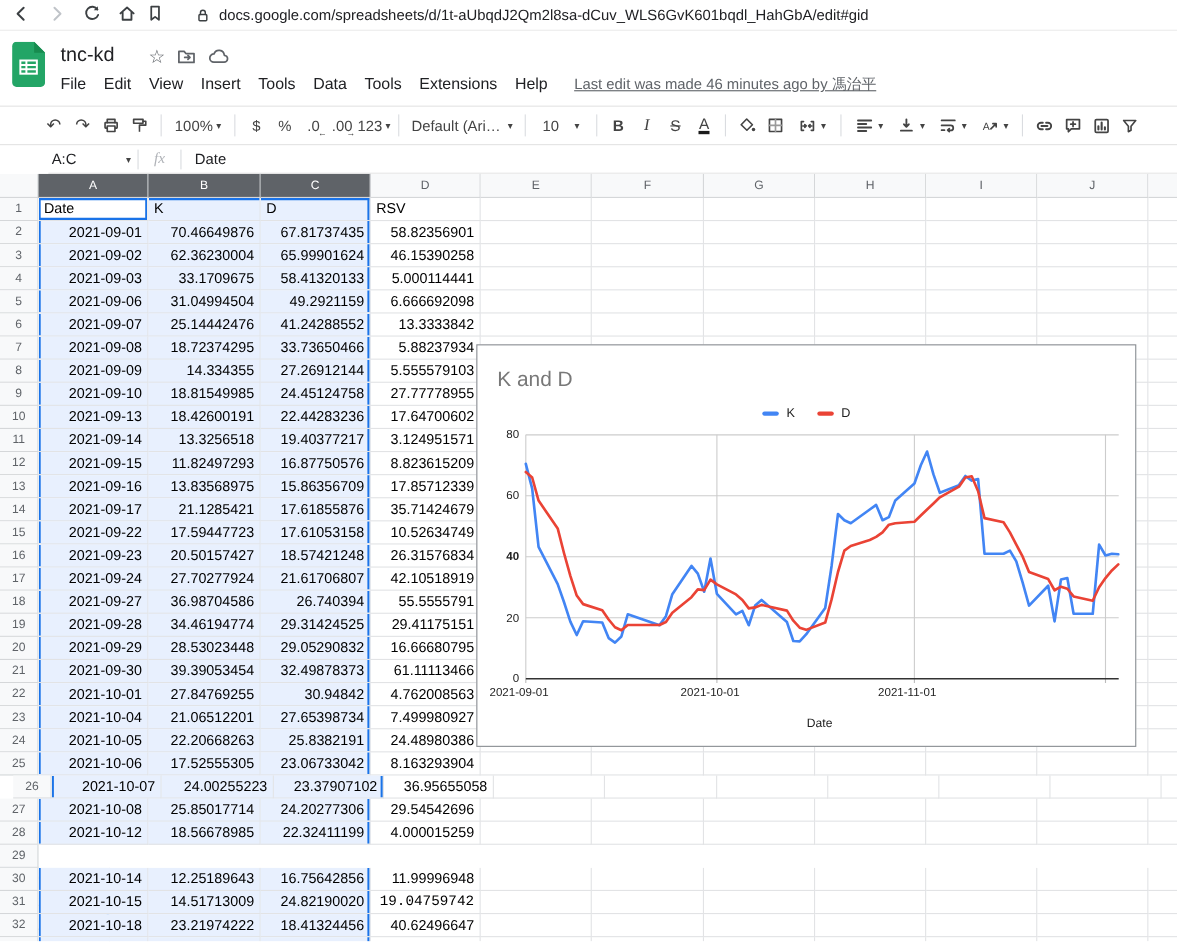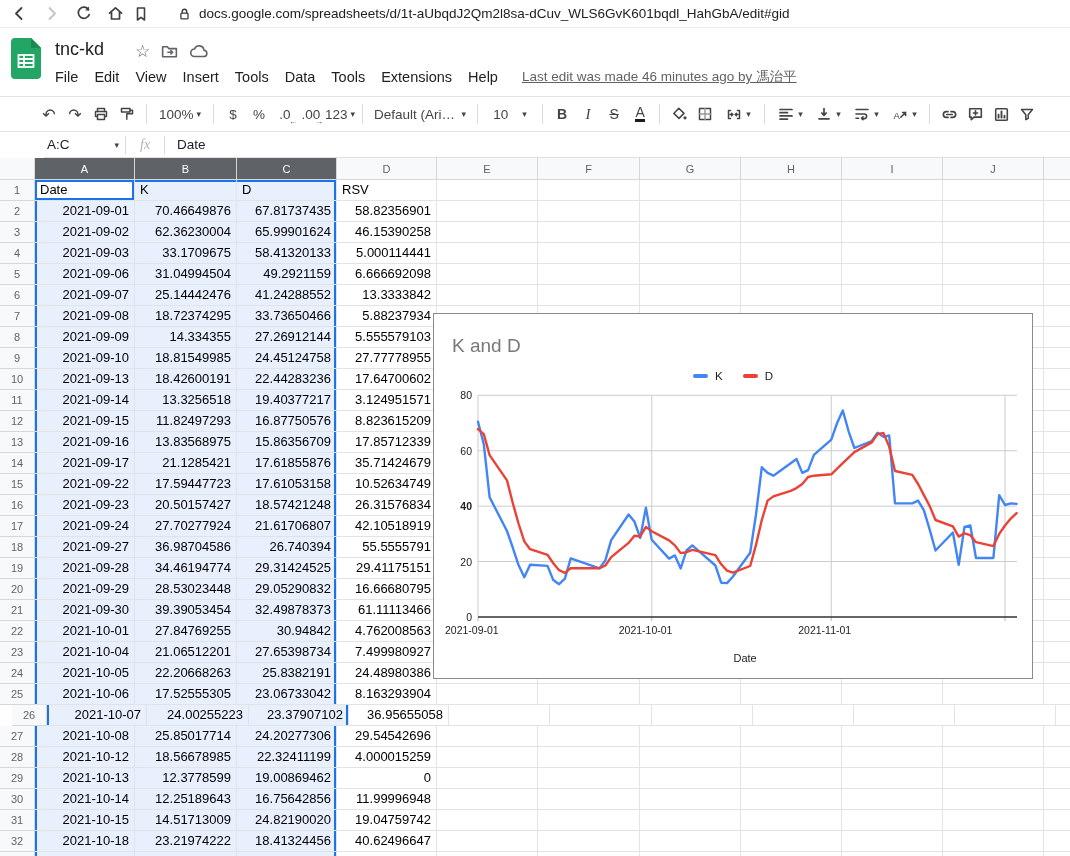--- a/index.html
+++ b/index.html
@@ -1,21 +1,21 @@
 <!DOCTYPE html>
 <html><head>
 <meta charset="utf-8">
 <style>
   html,body{margin:0;padding:0;background:#fff;font-family:"Liberation Sans",sans-serif;}
   #stage{position:relative;width:1070px;height:856px;overflow:hidden;background:#fff;color:#202124;}
   svg{display:block}
   .ic{stroke:#5f6368;fill:none;stroke-width:1.5;stroke-linecap:round;stroke-linejoin:round;}
 
   
-  #browser-bar{position:absolute;left:0;top:0;width:1070px;height:28px;display:flex;align-items:center;border-bottom:1px solid #ececec;box-sizing:border-box;}
+  #browser-bar{position:absolute;left:0;top:0;width:1070px;height:28px;display:flex;border-bottom:1px solid #ececec;box-sizing:border-box;}
   .nav-btn{width:26px;height:24px;display:flex;align-items:center;justify-content:center;margin-left:6px;}
   #url-area{display:flex;align-items:center;margin-left:22px;white-space:nowrap;overflow:hidden;flex:1;}
   #url-text{font-size:13.5px;color:#202124;margin-left:7px;white-space:nowrap;}
   #bookmark-wrap{margin-left:auto}
 
   
   #sheets-header{position:absolute;left:0;top:28px;width:1070px;height:68px;}
   #sheets-logo{position:absolute;left:11px;top:10px;width:30px;height:41px;}
   #doc-title{position:absolute;left:55px;top:11px;font-size:18px;color:#202124;}
   #title-icons{position:absolute;left:135px;top:13px;display:flex;align-items:center;gap:10px;color:#5f6368;}
@@ -695,21 +695,21 @@
         <div class="cell num selcell selR" style="width: 100px; height: 21px;">22.32411199</div>
         <div class="cell num" style="width: 100px; height: 21px;">4.000015259</div>
         <div class="cell" style="width: 101px; height: 21px;"></div>
         <div class="cell" style="width: 102px; height: 21px;"></div>
         <div class="cell" style="width: 101px; height: 21px;"></div>
         <div class="cell" style="width: 101px; height: 21px;"></div>
         <div class="cell" style="width: 101px; height: 21px;"></div>
         <div class="cell" style="width: 101px; height: 21px;"></div>
         <div class="cell" style="width: 27px; height: 21px;"></div>
       </div>
-      <div class="grow" style="height: 21px;">
+      <div class="grow" style="height: 21px; flex-direction: column;">
         <div class="rnum" style="width: 35px; height: 21px;">29</div>
         <div class="cell num selcell selL" style="width: 100px; height: 21px;">2021-10-13</div>
         <div class="cell num selcell" style="width: 102px; height: 21px;">12.3778599</div>
         <div class="cell num selcell selR" style="width: 100px; height: 21px;">19.00869462</div>
         <div class="cell num" style="width: 100px; height: 21px;">0</div>
         <div class="cell" style="width: 101px; height: 21px;"></div>
         <div class="cell" style="width: 102px; height: 21px;"></div>
         <div class="cell" style="width: 101px; height: 21px;"></div>
         <div class="cell" style="width: 101px; height: 21px;"></div>
         <div class="cell" style="width: 101px; height: 21px;"></div>
@@ -728,21 +728,21 @@
         <div class="cell" style="width: 101px; height: 21px;"></div>
         <div class="cell" style="width: 101px; height: 21px;"></div>
         <div class="cell" style="width: 101px; height: 21px;"></div>
         <div class="cell" style="width: 27px; height: 21px;"></div>
       </div>
       <div class="grow" style="height: 21px;">
         <div class="rnum" style="width: 35px; height: 21px;">31</div>
         <div class="cell num selcell selL" style="width: 100px; height: 21px;">2021-10-15</div>
         <div class="cell num selcell" style="width: 102px; height: 21px;">14.51713009</div>
         <div class="cell num selcell selR" style="width: 100px; height: 21px;">24.82190020</div>
-        <div class="cell num" style="width: 100px; height: 21px;">19.04759742</div>
+        <div class="cell num" style="width: 100px; height: 21px; font-family: Liberation Mono, monospace;">19.04759742</div>
         <div class="cell" style="width: 101px; height: 21px;"></div>
         <div class="cell" style="width: 102px; height: 21px;"></div>
         <div class="cell" style="width: 101px; height: 21px;"></div>
         <div class="cell" style="width: 101px; height: 21px;"></div>
         <div class="cell" style="width: 101px; height: 21px;"></div>
         <div class="cell" style="width: 101px; height: 21px;"></div>
         <div class="cell" style="width: 27px; height: 21px;"></div>
       </div>
       <div class="grow" style="height: 21px;">
         <div class="rnum" style="width: 35px; height: 21px;">32</div>

